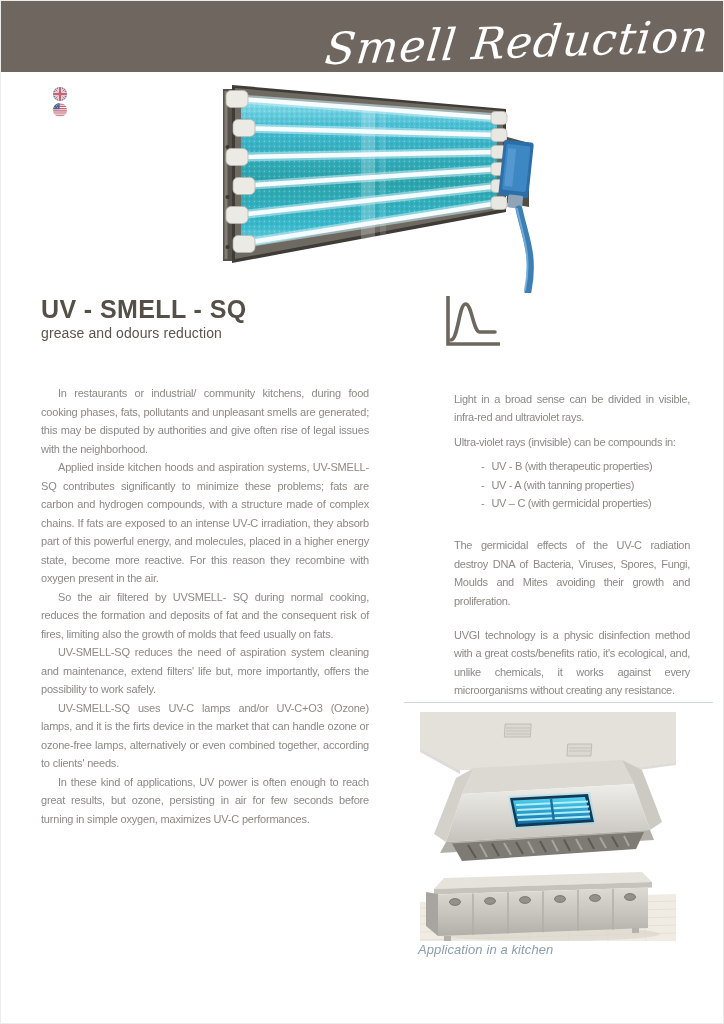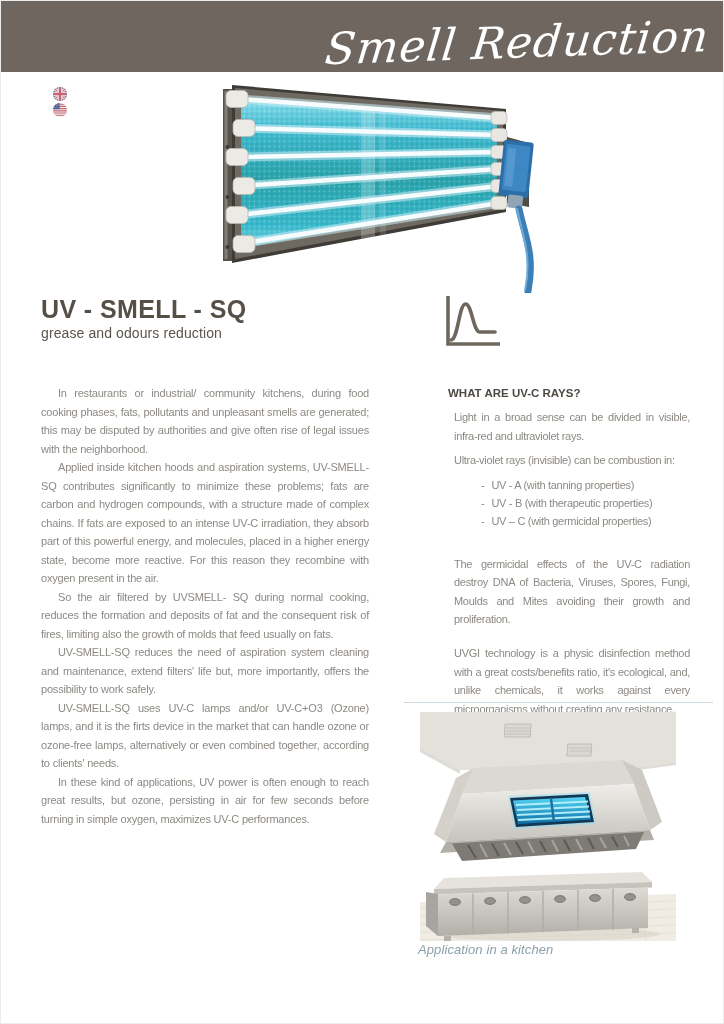--- a/index.html
+++ b/index.html
@@ -206,29 +206,28 @@
   <div class="col-left">
     <p>In restaurants or industrial/ community kitchens, during food cooking phases, fats, pollutants and unpleasant smells are generated; this may be disputed by authorities and give often rise of legal issues with the neighborhood.</p>
     <p>Applied inside kitchen hoods and aspiration systems, UV-SMELL-SQ contributes significantly to minimize these problems; fats are carbon and hydrogen compounds, with a structure made of complex chains. If fats are exposed to an intense UV-C irradiation, they absorb part of this powerful energy, and molecules, placed in a higher energy state, become more reactive. For this reason they recombine with oxygen present in the air.</p>
     <p>So the air filtered by UVSMELL- SQ during normal cooking, reduces the formation and deposits of fat and the consequent risk of fires, limiting also the growth of molds that feed usually on fats.</p>
     <p>UV-SMELL-SQ reduces the need of aspiration system cleaning and maintenance, extend filters' life but, more importantly, offers the possibility to work safely.</p>
     <p>UV-SMELL-SQ uses UV-C lamps and/or UV-C+O3 (Ozone) lamps, and it is the firts device in the market that can handle ozone or ozone-free lamps, alternatively or even combined together, according to clients' needs.</p>
     <p>In these kind of applications, UV power is often enough to reach great results, but ozone, persisting in air for few seconds before turning in simple oxygen, maximizes UV-C performances.</p>
   </div>
 
   <div class="col-right">
-    <h3>WHAT ARE UV-C RAYS?</h3>
     <p>Light in a broad sense can be divided in visible, infra-red and ultraviolet rays.</p>
-    <p>Ultra-violet rays (invisible) can be combustion in:</p>
+    <p>Ultra-violet rays (invisible) can be compounds in:</p>
     <ul class="uv-list">
       <li>
-        <span class="dash">-</span><span>UV - A (with tanning properties)</span>
+        <span class="dash">-</span><span>UV - B (with therapeutic properties)</span>
       </li>
       <li>
-        <span class="dash">-</span><span>UV - B (with therapeutic properties)</span>
+        <span class="dash">-</span><span>UV - A (with tanning properties)</span>
       </li>
       <li>
         <span class="dash">-</span><span>UV – C (with germicidal properties)</span>
       </li>
     </ul>
     <p class="p-germicidal">The germicidal effects of the UV-C radiation destroy DNA of Bacteria, Viruses, Spores, Fungi, Moulds and Mites avoiding their growth and proliferation.</p>
     <p class="p-uvgi">UVGI technology is a physic disinfection method with a great costs/benefits ratio, it's ecological, and, unlike chemicals, it works against every microorganisms without creating any resistance.</p>
   </div>
 
   <div class="divider"></div>

